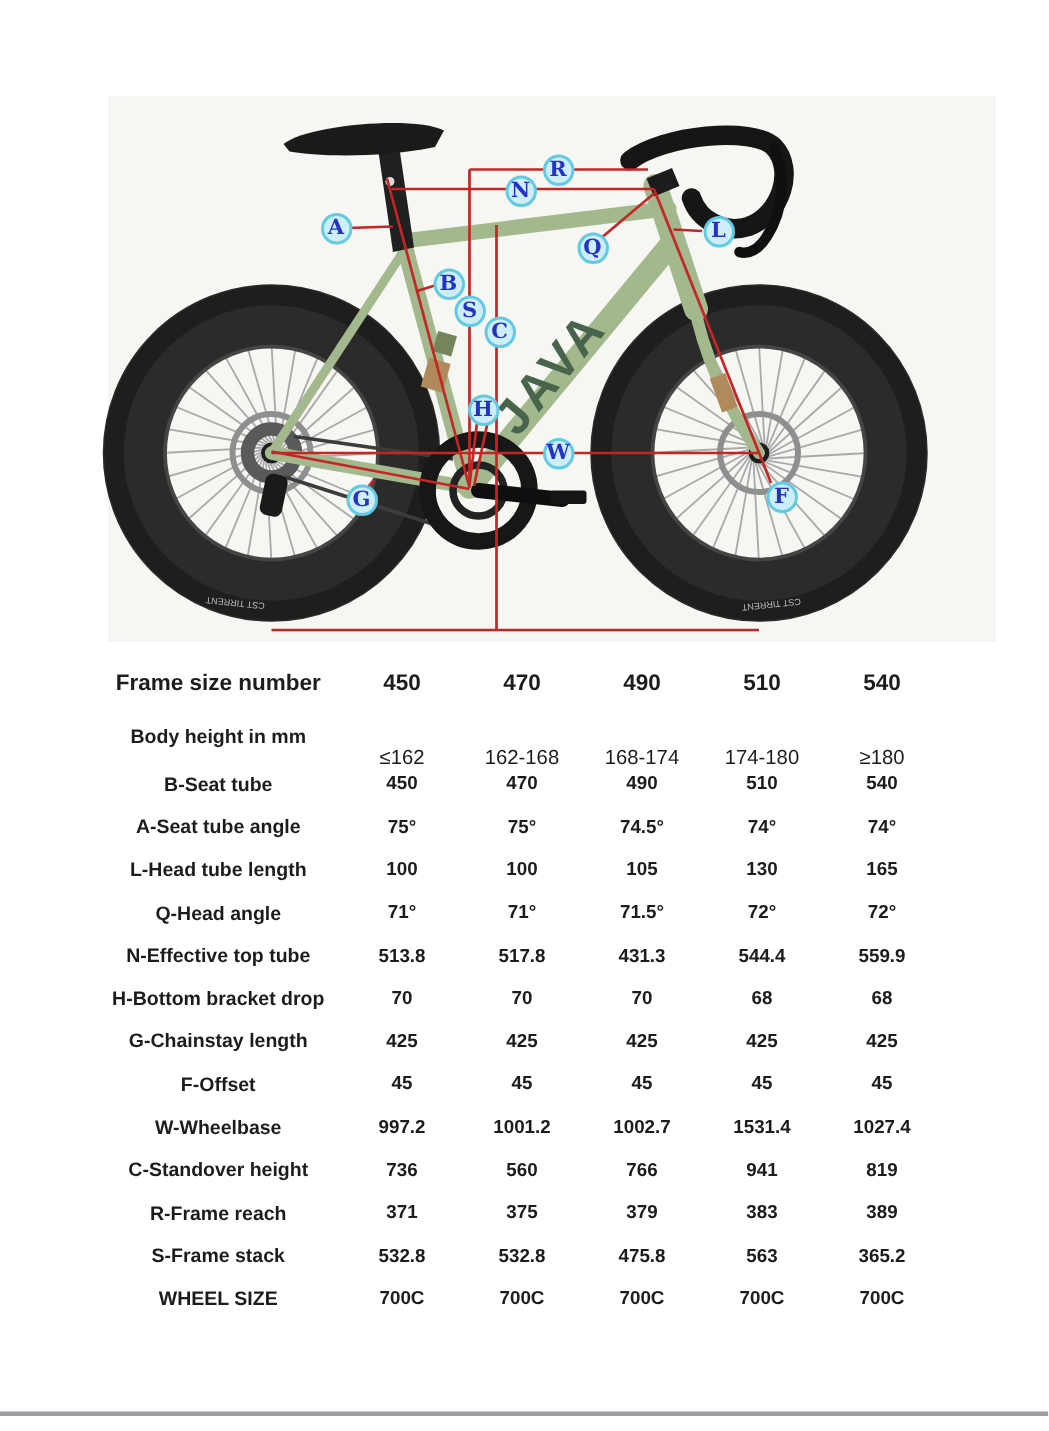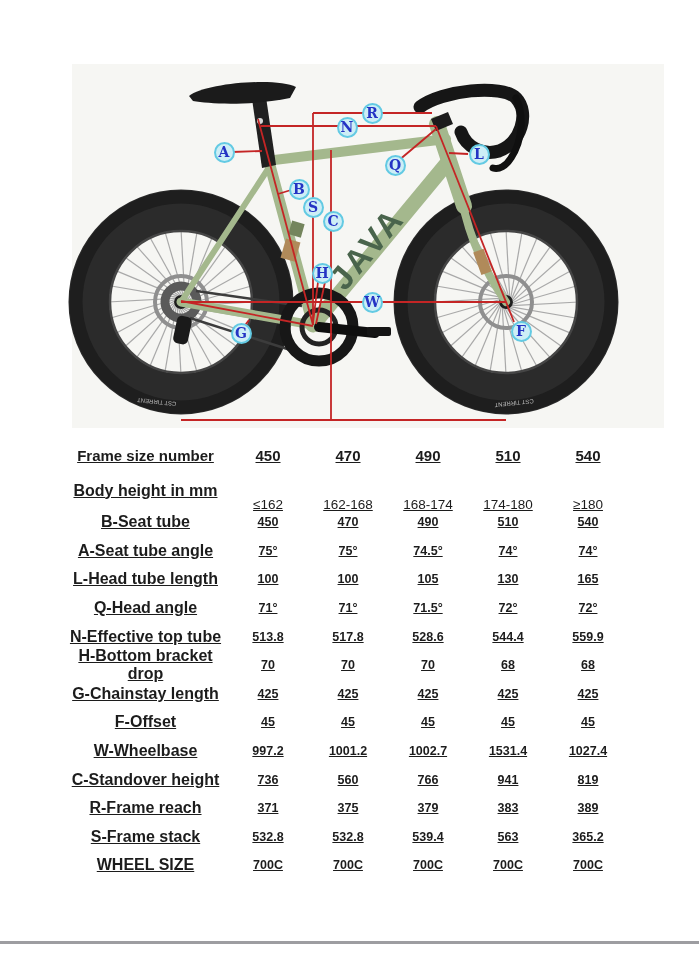--- a/index.html
+++ b/index.html
@@ -11,24 +11,24 @@
 
   .badge {
     position:absolute; width:21px; height:21px; box-sizing:border-box;
     border-radius:50%; background:#cdeef6; border:2px solid #63cae3;
     display:flex; align-items:center; justify-content:center;
     font-family:"DejaVu Serif",serif; font-weight:bold; font-size:14px;
     color:#2433c4; line-height:1;
   }
 
   .geo-table { position:absolute; left:63px; top:437px; width:565px; color:#1c1c1c; }
-  .trow { display:flex; align-items:center; height:28.6px;text-decoration:underline; }
+  .trow { display:flex; align-items:center; height:28.6px; }
   .trow.header { height:36px; }
   .trow.tall { height:35px; }
-  .tlabel { width:165px; text-align:center; font-weight:bold; font-size:16px; }
+  .tlabel { width:165px; text-align:center; font-weight:bold; font-size:13px; }
   .tcell  { width:80px;  text-align:center; font-weight:bold; font-size:12.5px; }
   .header .tlabel, .header .tcell { font-size:15px; }
   .tall .tcell { font-weight:normal; font-size:13.5px;margin-top:28px; }
 
   .bottom-line { position:absolute; left:0; top:941px; width:699px; height:3px; background:#9d9da1; }
 </style>
 </head>
 <body>
 
 <div class="page">
@@ -237,21 +237,21 @@
         <div class="tcell">71°</div>
         <div class="tcell">71°</div>
         <div class="tcell">71.5°</div>
         <div class="tcell">72°</div>
         <div class="tcell">72°</div>
       </div>
       <div class="trow">
         <div class="tlabel">N-Effective top tube</div>
         <div class="tcell">513.8</div>
         <div class="tcell">517.8</div>
-        <div class="tcell">528.6</div>
+        <div class="tcell">431.3</div>
         <div class="tcell">544.4</div>
         <div class="tcell">559.9</div>
       </div>
       <div class="trow">
         <div class="tlabel">H-Bottom bracket drop</div>
         <div class="tcell">70</div>
         <div class="tcell">70</div>
         <div class="tcell">70</div>
         <div class="tcell">68</div>
         <div class="tcell">68</div>
@@ -293,21 +293,21 @@
         <div class="tcell">371</div>
         <div class="tcell">375</div>
         <div class="tcell">379</div>
         <div class="tcell">383</div>
         <div class="tcell">389</div>
       </div>
       <div class="trow">
         <div class="tlabel">S-Frame stack</div>
         <div class="tcell">532.8</div>
         <div class="tcell">532.8</div>
-        <div class="tcell">539.4</div>
+        <div class="tcell">475.8</div>
         <div class="tcell">563</div>
         <div class="tcell">365.2</div>
       </div>
       <div class="trow">
         <div class="tlabel">WHEEL SIZE</div>
         <div class="tcell">700C</div>
         <div class="tcell">700C</div>
         <div class="tcell">700C</div>
         <div class="tcell">700C</div>
         <div class="tcell">700C</div>

